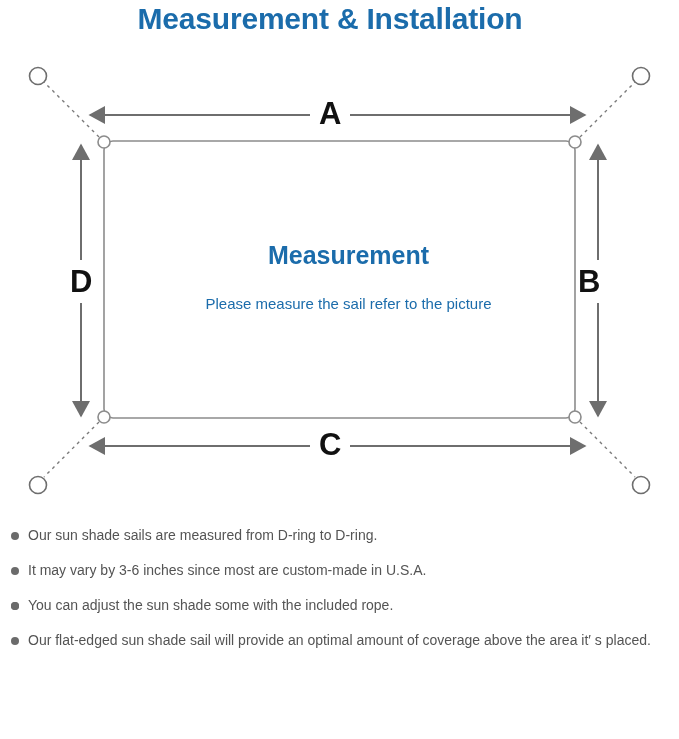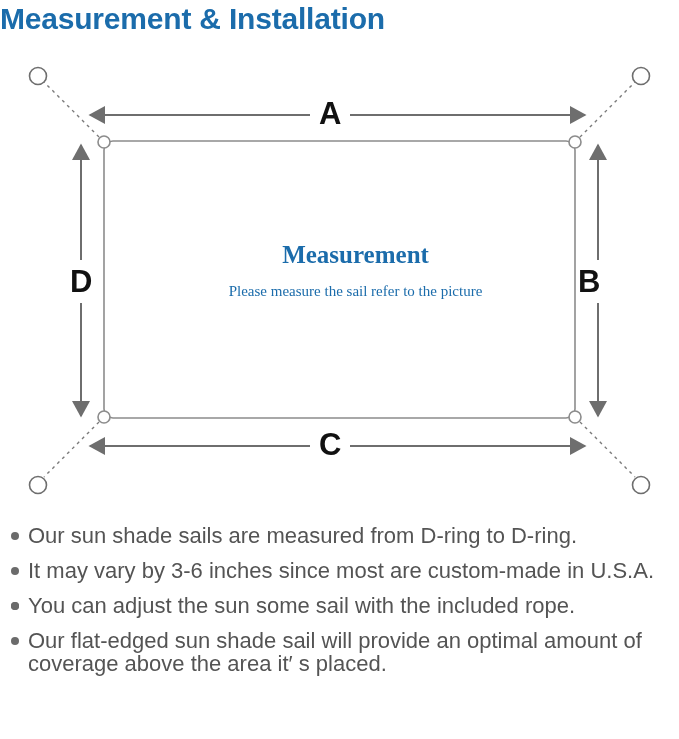--- a/index.html
+++ b/index.html
@@ -21,20 +21,21 @@
     height: 739px;
     background: #ffffff;
   }
 
   
   .title {
     position: absolute;
     left: 0;
     top: 0;
     width: 660px;
+    text-align: center;
     font-size: 30px;
     font-weight: bold;
     color: #1b6cab;
     letter-spacing: -0.2px;
     line-height: 38px;
     white-space: nowrap;
   }
 
   
   #diagram {
@@ -60,53 +61,52 @@
     padding: 0 9px;
   }
   #label-A { left: 310px; top: 54px; }
   #label-C { left: 310px; top: 385px; }
   #label-B { left: 576px; top: 216px; padding: 6px 2px; }
   #label-D { left: 68px;  top: 216px; padding: 6px 2px; }
 
   
   .center-block {
     position: absolute;
-    left: 120px;
+    left: 113px;
     top: 196px;
     width: 471px;
     text-align: center;
-    font-family: Liberation Serif, serif;
   }
   .center-title {
     font-size: 25px;
     font-weight: bold;
     color: #1b6cab;
     line-height: 30px;
   }
   .center-sub {
-    margin-top: 12px;
+    margin-top: 24px;
     font-size: 15px;
     font-weight: normal;
     color: #1b6cab;
     line-height: 19px;
   }
 
   
   #notes {
     position: absolute;
     left: 0;
     top: 524px;
     width: 679px;
   }
   .note {
     position: relative;
     padding-left: 28px;
     padding-right: 4px;
     margin-bottom: 12px;
-    font-size: 22px;
+    font-size: 14px;
     line-height: 23px;
     color: #545454;
   }
   .note .bullet {
     position: absolute;
     left: 11px;
     top: 8px;
     width: 8px;
     height: 8px;
     border-radius: 50%;
@@ -186,21 +186,21 @@
     </div>
     <div class="note">
       <span class="bullet"></span>
       <span>It may vary by 3-6 inches since most are custom-made in U.S.A.</span>
     </div>
     <div class="note">
       <span class="bullet"></span>
     </div>
     <div class="note">
       <span class="bullet"></span>
-      <span>You can adjust the sun some sail with the included rope.</span>
+      <span>You can adjust the sun shade some with the included rope.</span>
     </div>
     <div class="note">
       <span class="bullet"></span>
       <span>Our flat-edged sun shade sail will provide an optimal amount of coverage above the area it′ s placed.</span>
     </div>
   </div>
 
 </div>
 
 </body></html>

